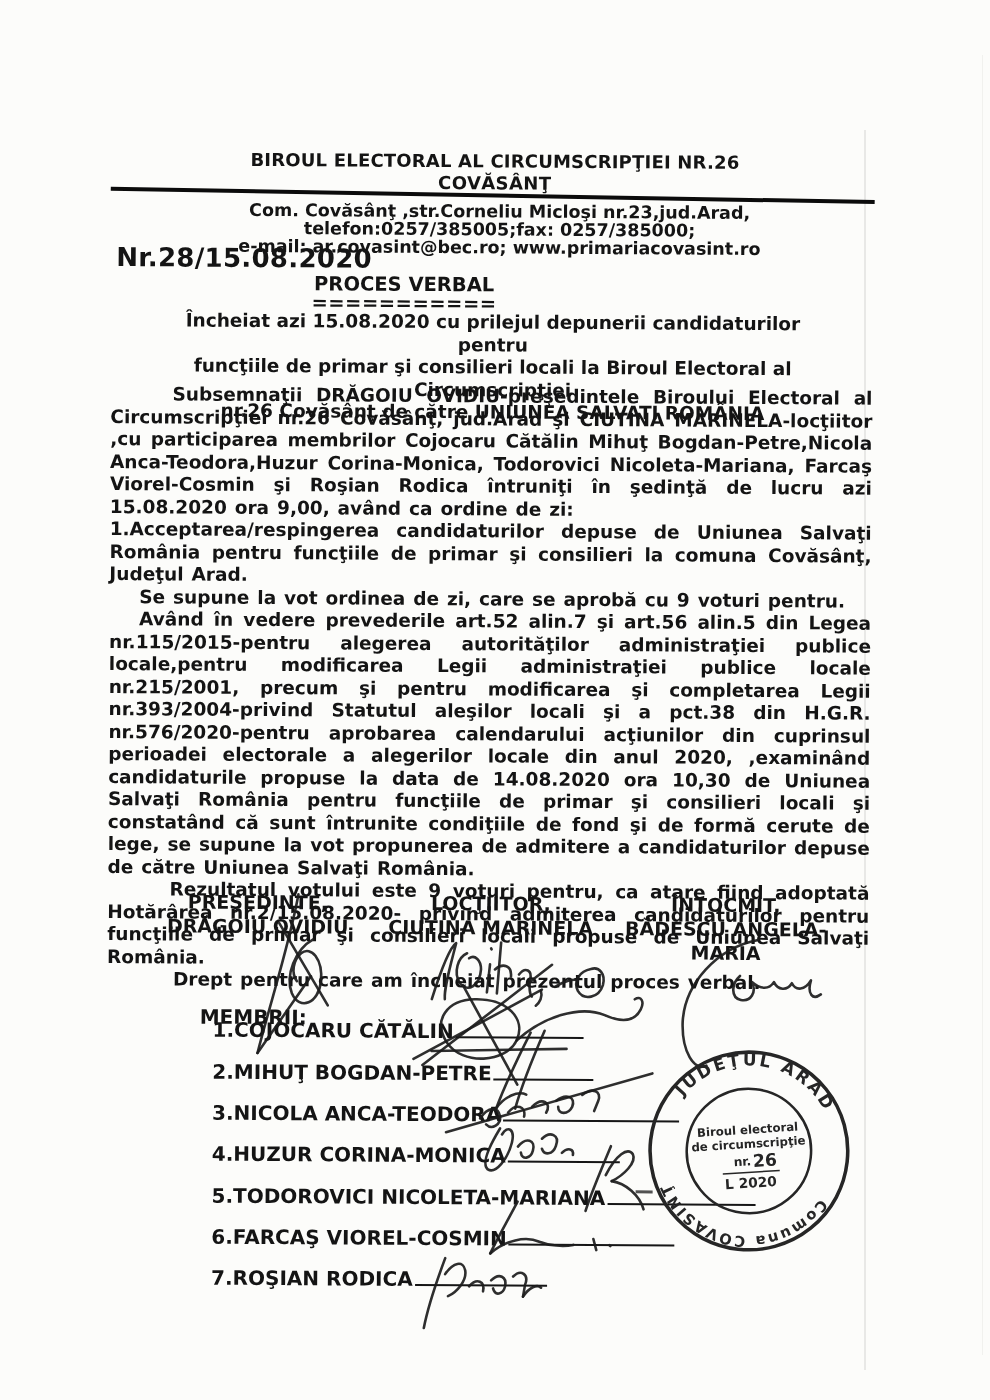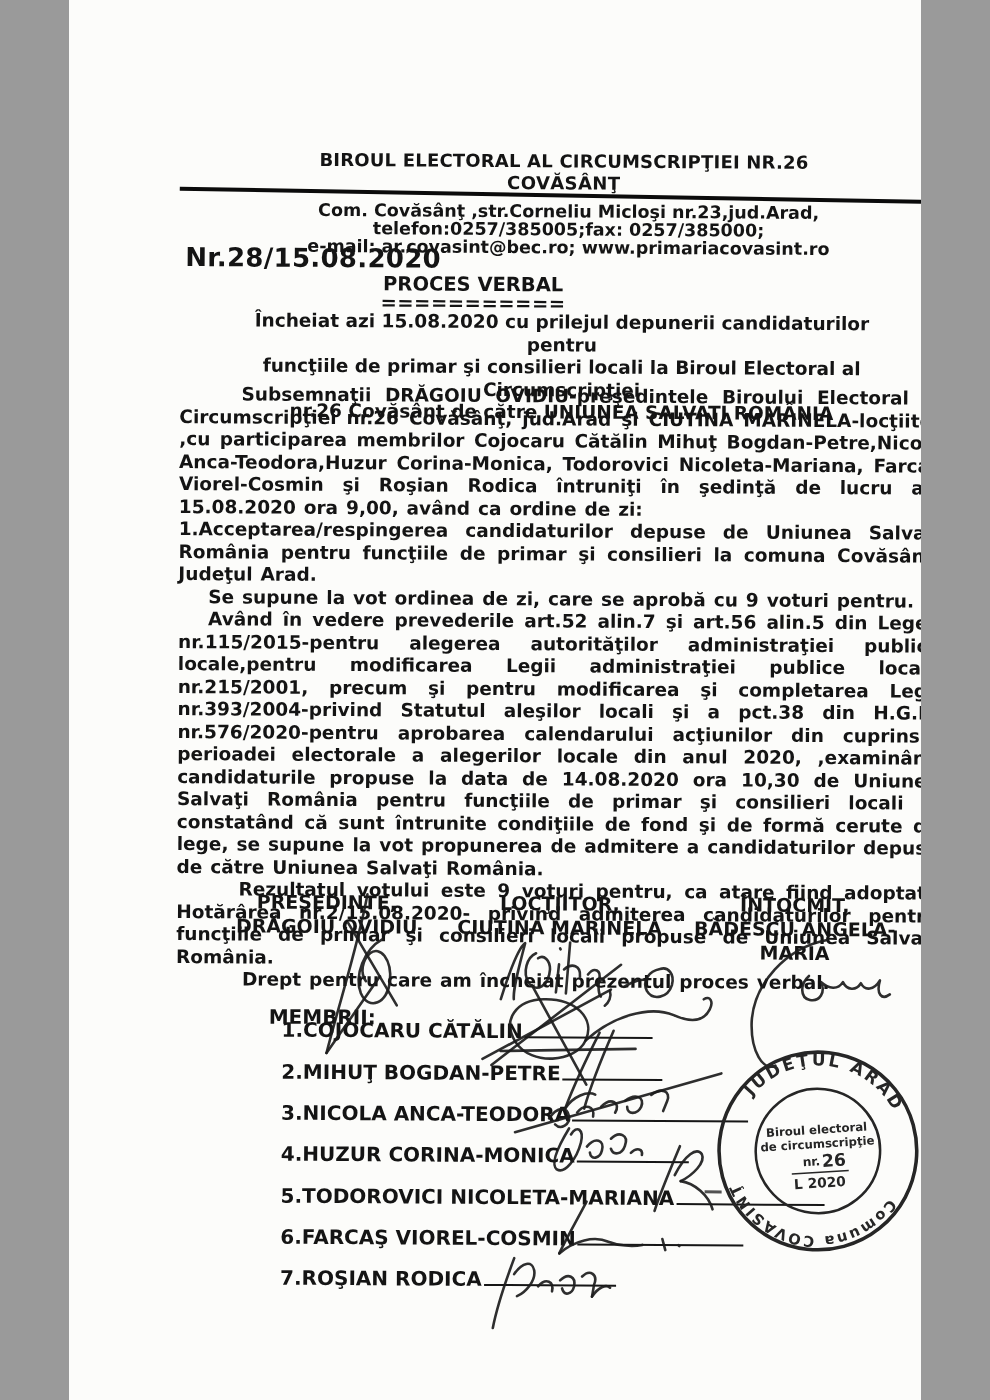--- a/index.html
+++ b/index.html
@@ -1,17 +1,17 @@
 <!DOCTYPE html>
 <html><head>
 <meta charset="utf-8">
 <style>
   html,body { margin:0; padding:0; background:#9a9a9a; }
   .page {
-    position:relative; width:852px; height:1400px; margin:0 auto;
+    position:relative; width:990px; height:1400px; margin:0 auto;
     background:#fcfcfa; overflow:hidden;
     font-family:"DejaVu Sans","Liberation Sans",sans-serif;
     font-weight:700; color:#141414;
   }
   .abs { position:absolute; }
   .ctr { text-align:center; }
   #content { position:absolute; inset:0; transform:rotate(0.35deg); transform-origin:100px 150px; }
 
   .org1 { left:0; top:148px; width:990px; font-size:18px; letter-spacing:.2px; }
   .org2 { left:0; top:170px; width:990px; font-size:18px; letter-spacing:.4px; }

